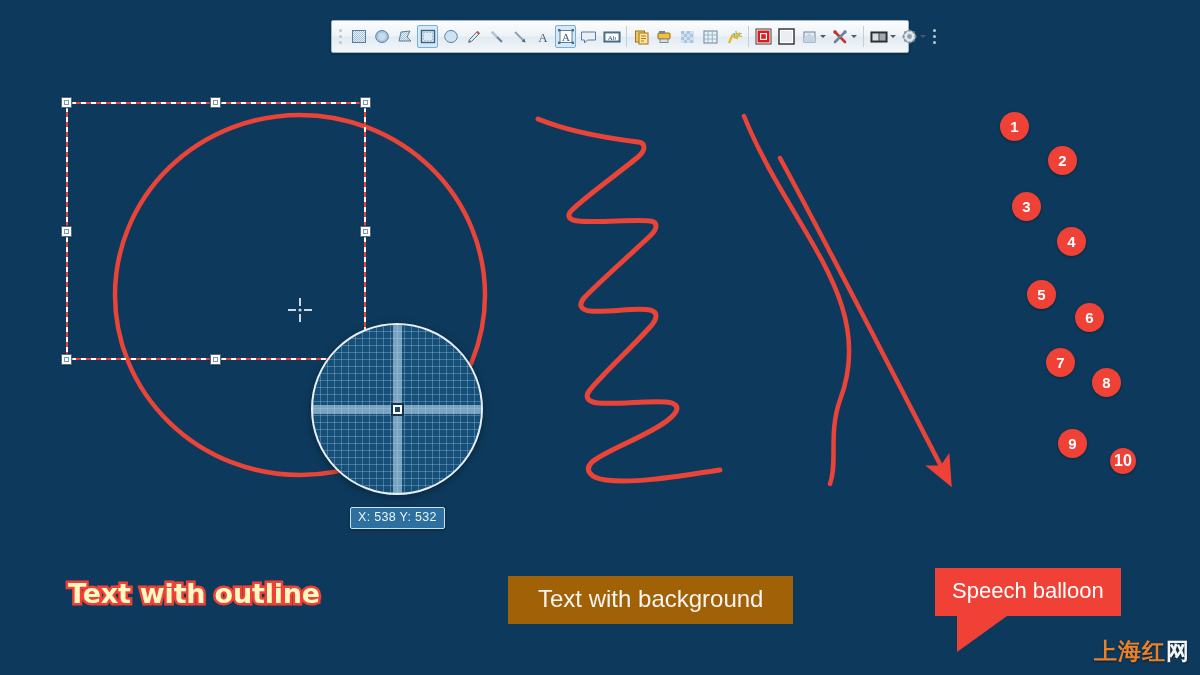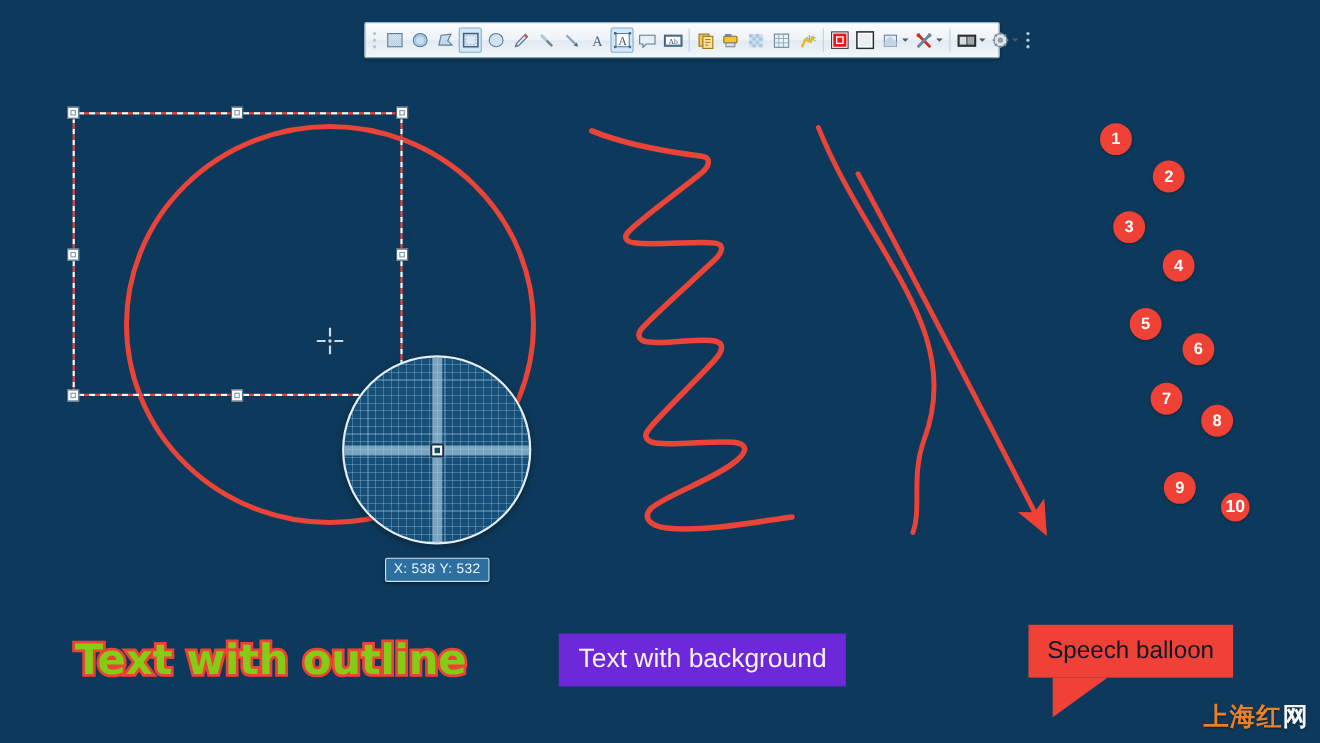--- a/index.html
+++ b/index.html
@@ -88,32 +88,32 @@
   
   .marker{
     position:absolute;border-radius:50%;background:#ef4136;
     color:#fff;font-weight:bold;display:flex;align-items:center;justify-content:center;
     box-shadow:0 1px 3px rgba(0,0,0,.35);
   }
 
   
   .text-outline{
     position:absolute;left:68px;top:578px;
-    font-size:38px;font-weight:bold;color:#84cc16;letter-spacing:-.2px;
+    font-size:27px;font-weight:bold;color:#fef9c3;letter-spacing:-.2px;
     -webkit-text-stroke:5px #ef4136;paint-order:stroke fill;
     font-family:"DejaVu Sans","Liberation Sans",sans-serif;
   }
   .text-bg{
     position:absolute;left:508px;top:576px;
-    background:#6d28d9;color:#f7f3f0;font-size:24px;
-    padding:9px 18px 11px;white-space:nowrap;
+    background:#a16207;color:#f7f3f0;font-size:24px;
+    padding:9px 30px 11px;white-space:nowrap;
   }
   .balloon{
     position:absolute;left:935px;top:568px;
-    background:#ef4136;color:#0f172a;font-size:22px;
+    background:#ef4136;color:#ffffff;font-size:22px;
     padding:10px 17px 12px;white-space:nowrap;
   }
   .balloon .tail{
     position:absolute;left:22px;top:100%;width:0;height:0;
     border-left:0 solid transparent;
     border-top:36px solid #ef4136;
     border-right:50px solid transparent;
   }
 
   

